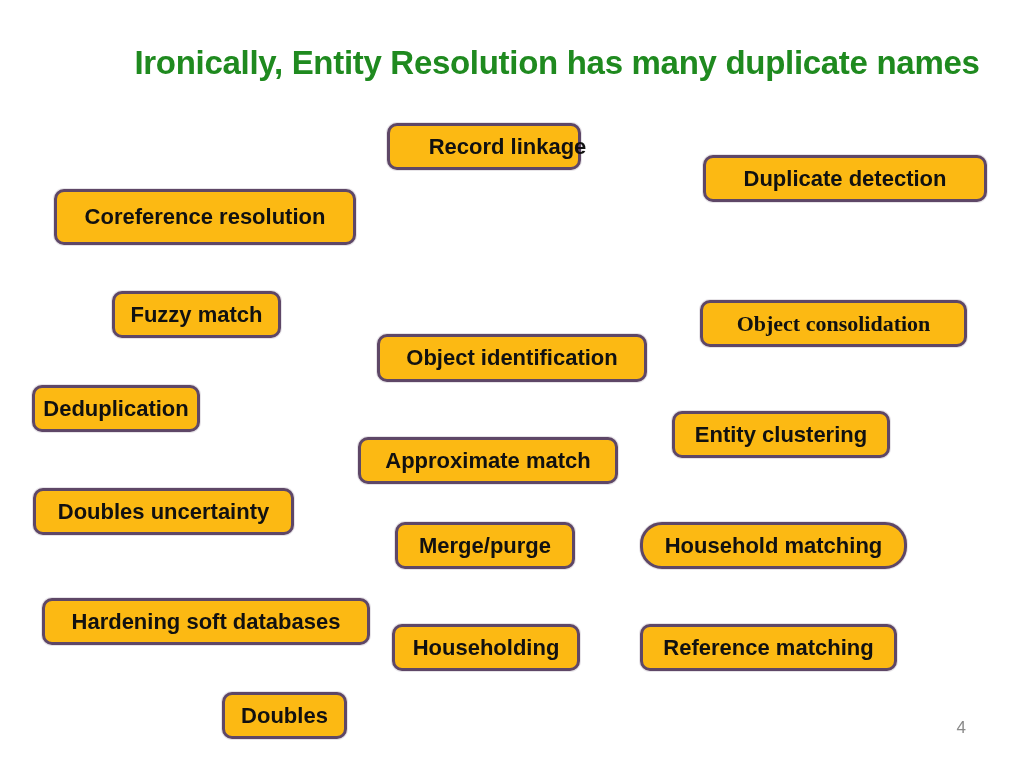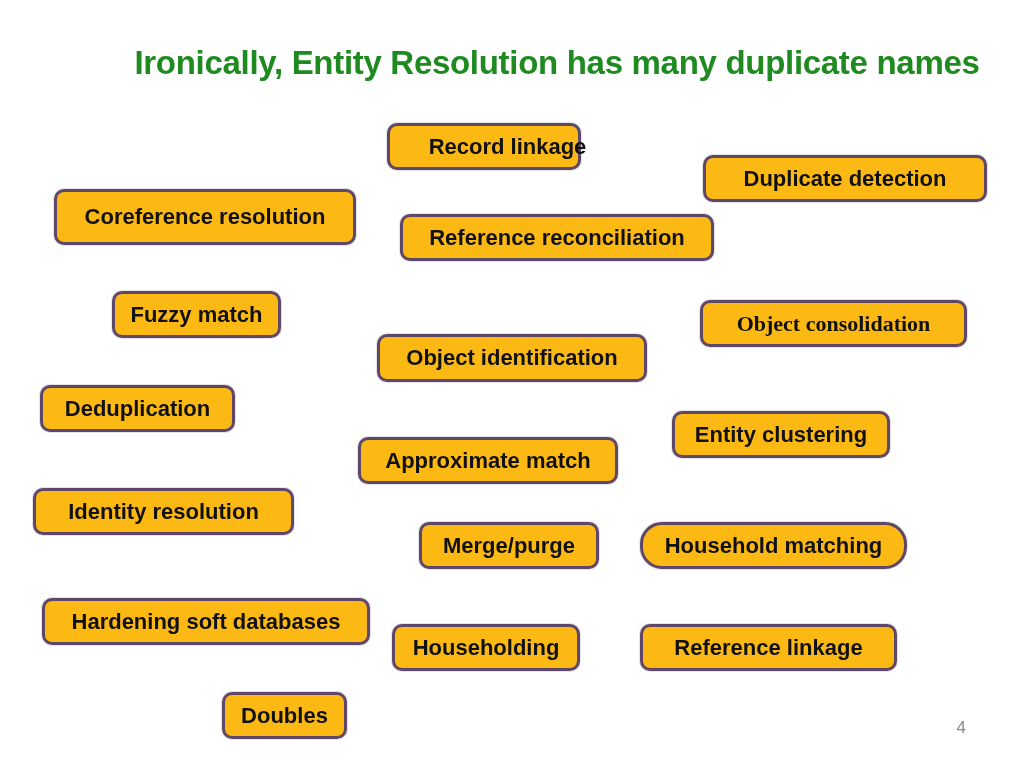--- a/index.html
+++ b/index.html
@@ -61,43 +61,42 @@
 <div class="slide">
 
   <div class="slide-title">Ironically, Entity Resolution has many duplicate names</div>
 
   <div class="term-box" style="left:387px; top:123px; width:194px; height:47px;padding-left:47px;">Record linkage</div>
 
   <div class="term-box" style="left:703px; top:139px; width:284px; height:47px;margin-top:16px;">Duplicate detection</div>
 
   <div class="term-box" style="left:54px; top:189px; width:302px; height:56px;">Coreference resolution</div>
 
-  <div class="term-box" style="left:400px; top:214px; width:314px; height:47px;">Reference reconciliation</div>
 
   <div class="term-box" style="left:112px; top:291px; width:169px; height:47px;">Fuzzy match</div>
 
   <div class="term-box" style="left:700px; top:300px; width:267px; height:47px;font-family:Liberation Serif, serif;">Object consolidation</div>
 
   <div class="term-box" style="left:377px; top:334px; width:270px; height:48px;">Object identification</div>
 
-  <div class="term-box" style="left:40px; top:385px; width:195px; height:47px;">Deduplication</div>
+  <div class="term-box" style="left:32px; top:385px; width:168px; height:47px;">Deduplication</div>
 
   <div class="term-box" style="left:672px; top:411px; width:218px; height:47px;">Entity clustering</div>
 
   <div class="term-box" style="left:358px; top:437px; width:260px; height:47px;">Approximate match</div>
 
-  <div class="term-box" style="left:33px; top:488px; width:261px; height:47px;">Identity resolution</div>
+  <div class="term-box" style="left:33px; top:488px; width:261px; height:47px;">Doubles uncertainty</div>
 
-  <div class="term-box" style="left:395px; top:522px; width:180px; height:47px;margin-left:24px;">Merge/purge</div>
+  <div class="term-box" style="left:395px; top:522px; width:180px; height:47px;">Merge/purge</div>
 
   <div class="term-box" style="left:640px; top:522px; width:267px; height:47px;border-radius:22px;">Household matching</div>
 
   <div class="term-box" style="left:42px; top:598px; width:328px; height:47px;">Hardening soft databases</div>
 
   <div class="term-box" style="left:392px; top:624px; width:188px; height:47px;">Householding</div>
 
-  <div class="term-box" style="left:640px; top:624px; width:257px; height:47px;">Reference linkage</div>
+  <div class="term-box" style="left:640px; top:624px; width:257px; height:47px;">Reference matching</div>
 
   <div class="term-box" style="left:186px; top:692px; width:125px; height:47px;margin-left:36px;">Doubles</div>
 
   <div class="page-number">4</div>
 
 </div>
 
 </body></html>

